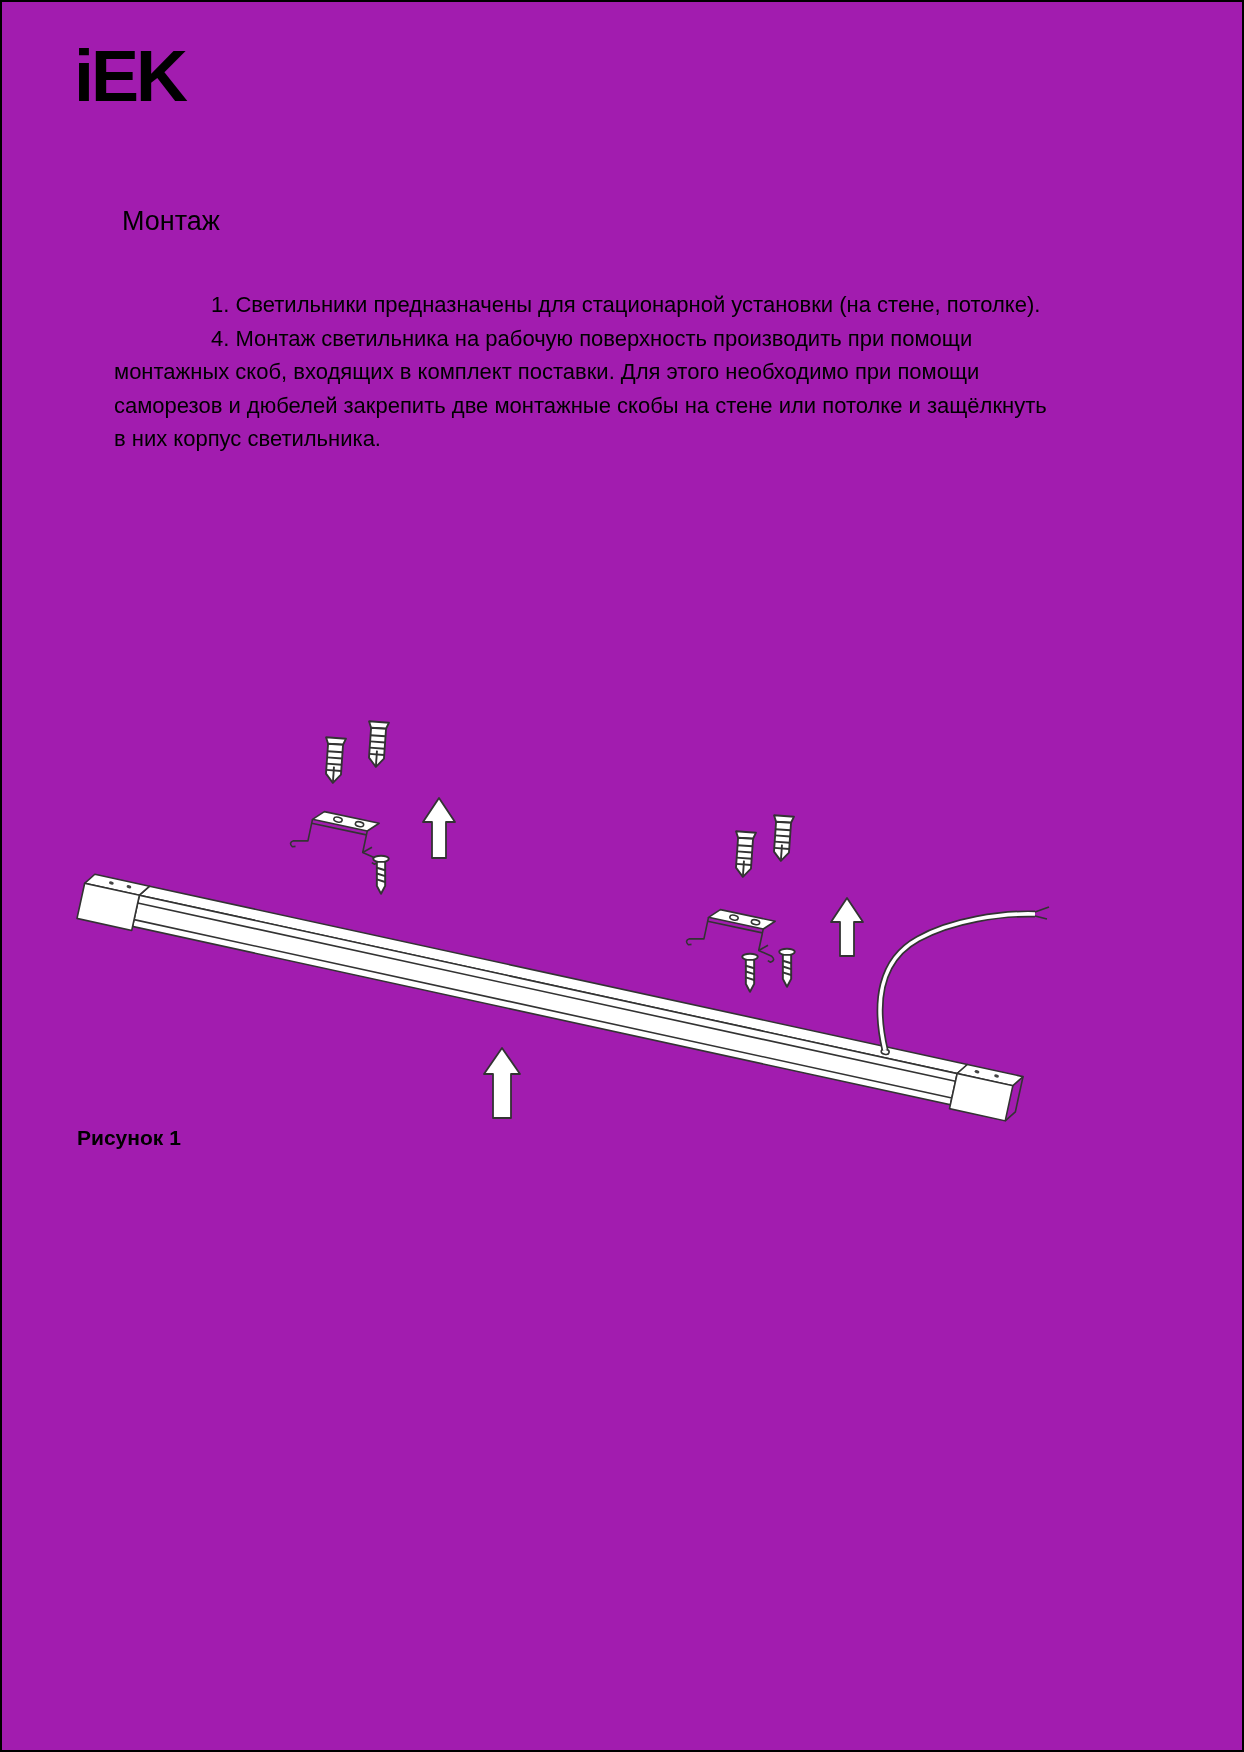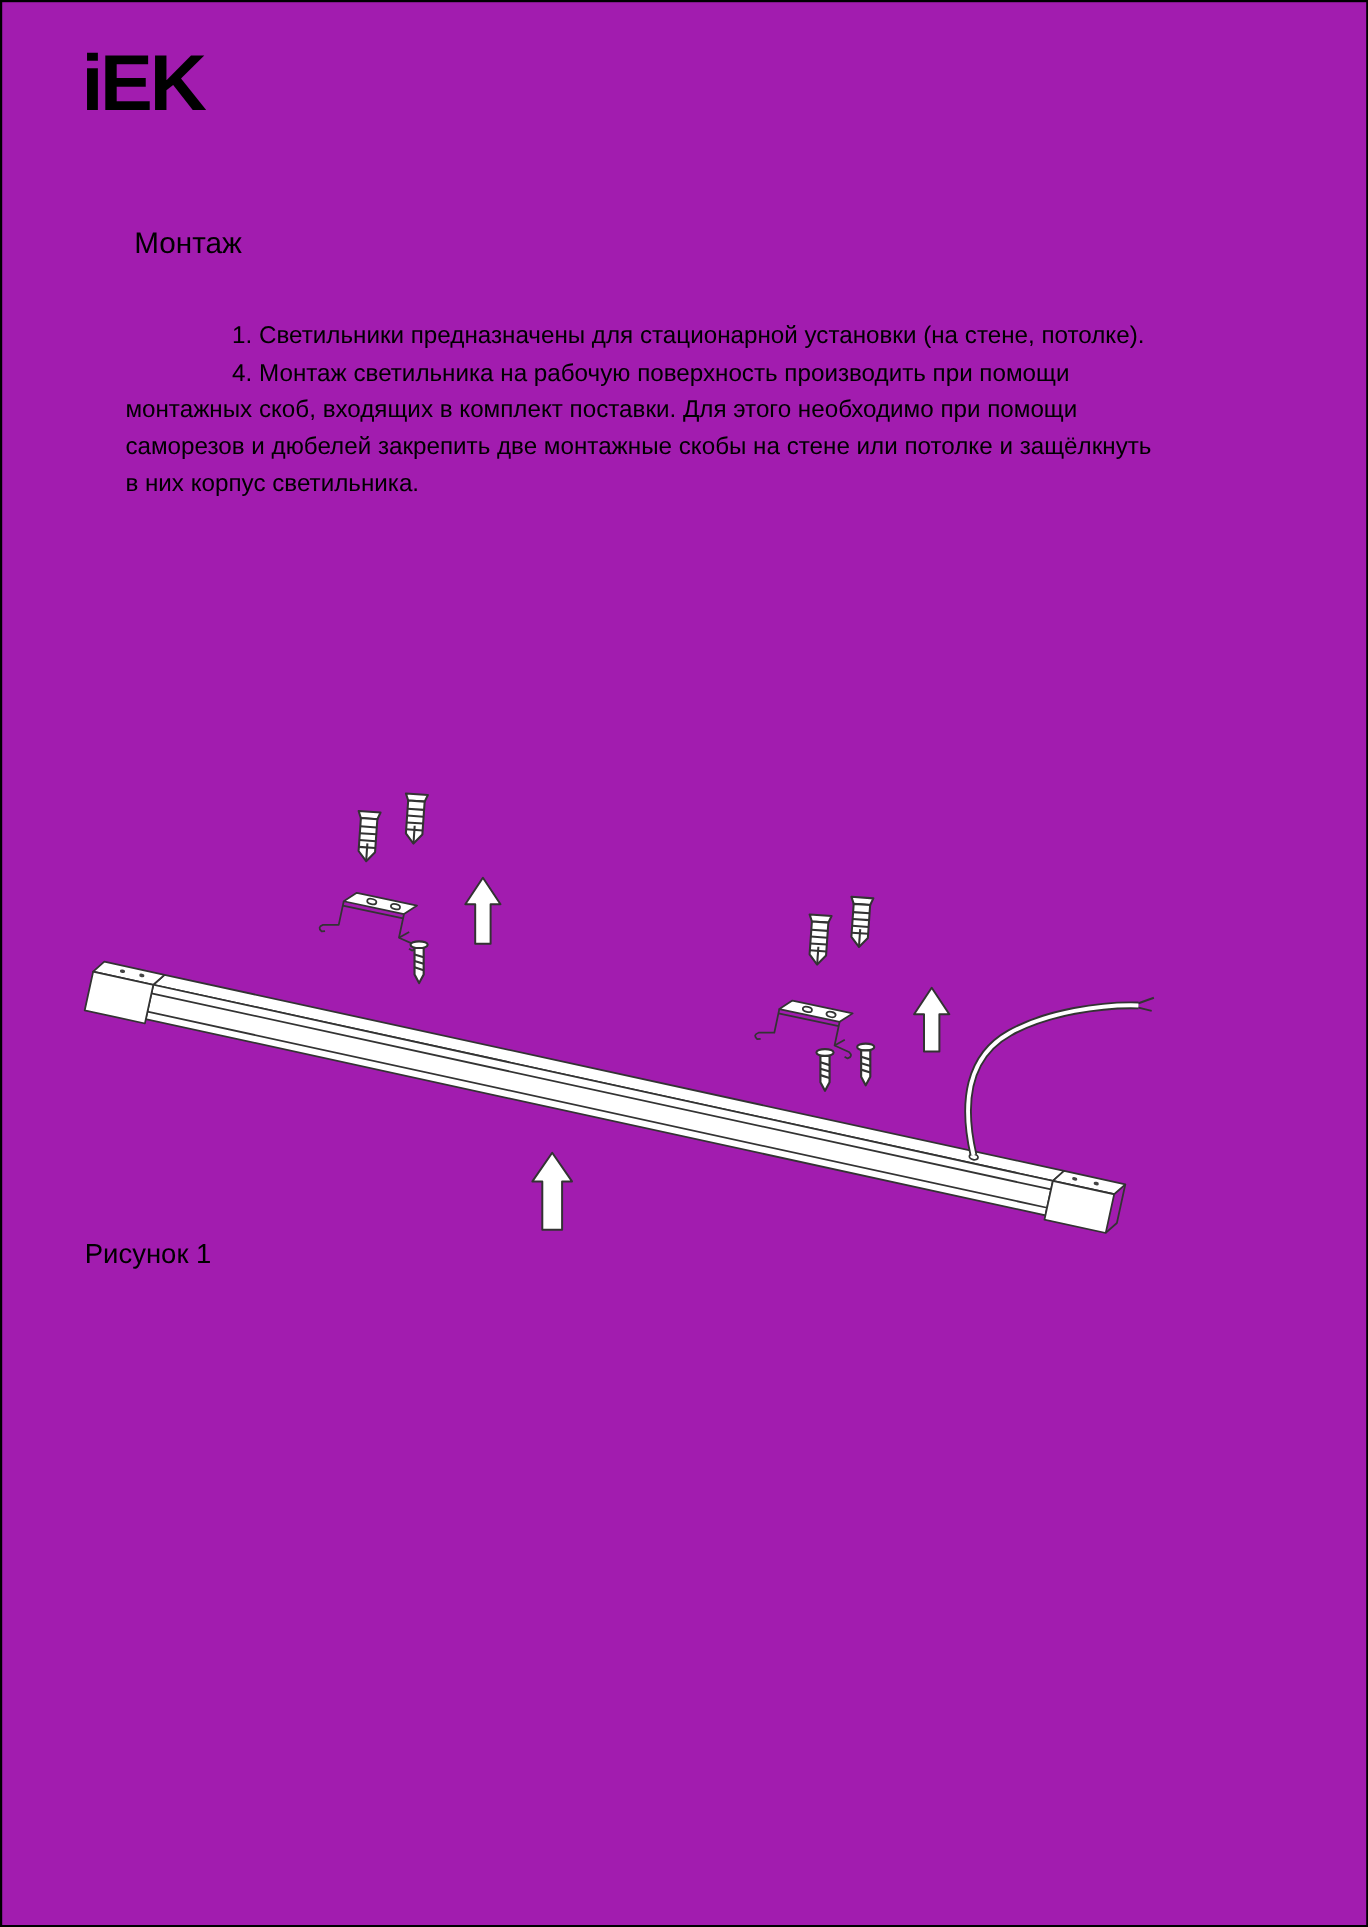--- a/index.html
+++ b/index.html
@@ -50,22 +50,22 @@
     position: absolute;
     left: 0;
     top: 700px;
     width: 1244px;
     height: 520px;
   }
   .caption {
     position: absolute;
     left: 75px;
     top: 1124px;
-    font-size: 25px;
-    font-weight: 400;
+    font-size: 21px;
+    font-weight: 700;
   }
 </style>
 </head>
 <body>
 
 <div class="page">
 
   <div class="logo">iEK</div>
 
   <div class="title">Монтаж</div>

